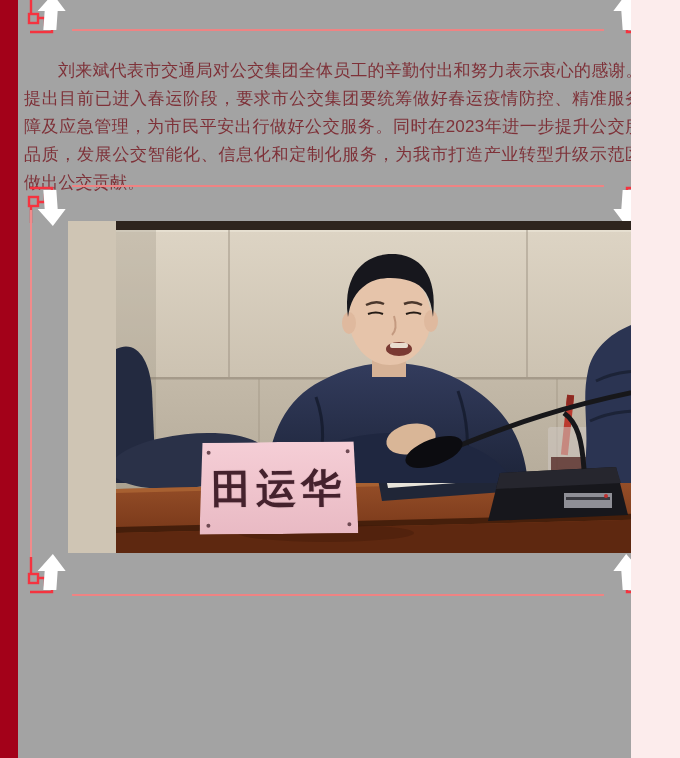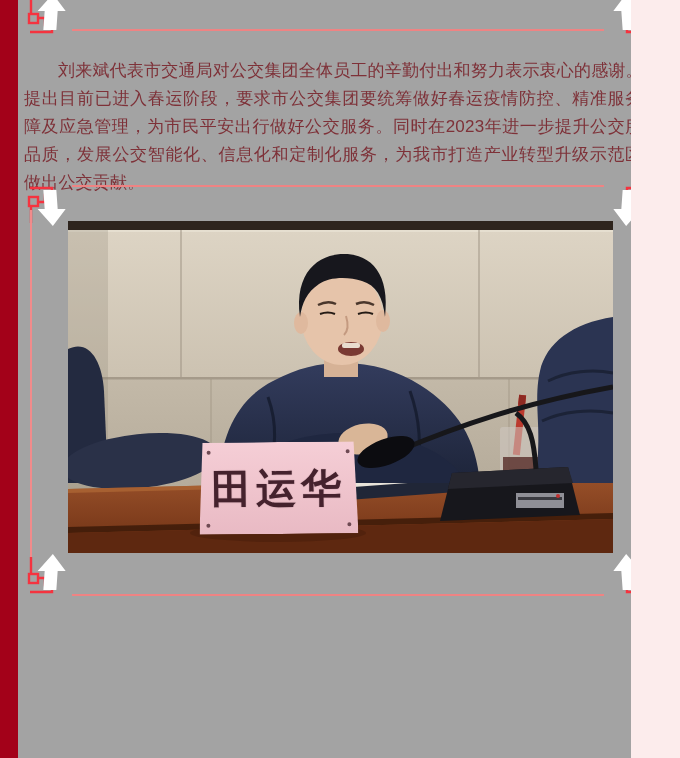--- a/index.html
+++ b/index.html
@@ -37,21 +37,21 @@
   .para{
     position:absolute;left:24px;width:636px;
     font-size:17px;line-height:28px;color:#7e3138;
     text-indent:2em;text-align:justify;letter-spacing:.2px;
   }
   .para.p1{top:40px;}
   .para.p2{top:600px;}
   .para .bold{font-weight:700;color:#5d2427;}
 
   
-  .photo{position:absolute;left:68px;top:221px;width:545px;height:332px;background:#cfc5b4;overflow:hidden;}
+  .photo{position:absolute;left:68px;top:221px;width:545px;height:332px;background:#cfc5b4;overflow:hidden;padding-left:48px;}
   .photo svg{display:block;}
 
   
   .name-card{
     position:absolute;left:131px;top:221px;width:159px;height:92px;
     background:linear-gradient(180deg,#f5ced6 0%,#eec2cb 60%,#e9bac4 100%);
     clip-path:polygon(2.5% 0,97.5% 0,100% 100%,0 100%);
     transform:rotate(-0.6deg);
     display:flex;align-items:center;justify-content:center;
     font-size:40px;font-weight:700;color:#45222d;letter-spacing:5px;

